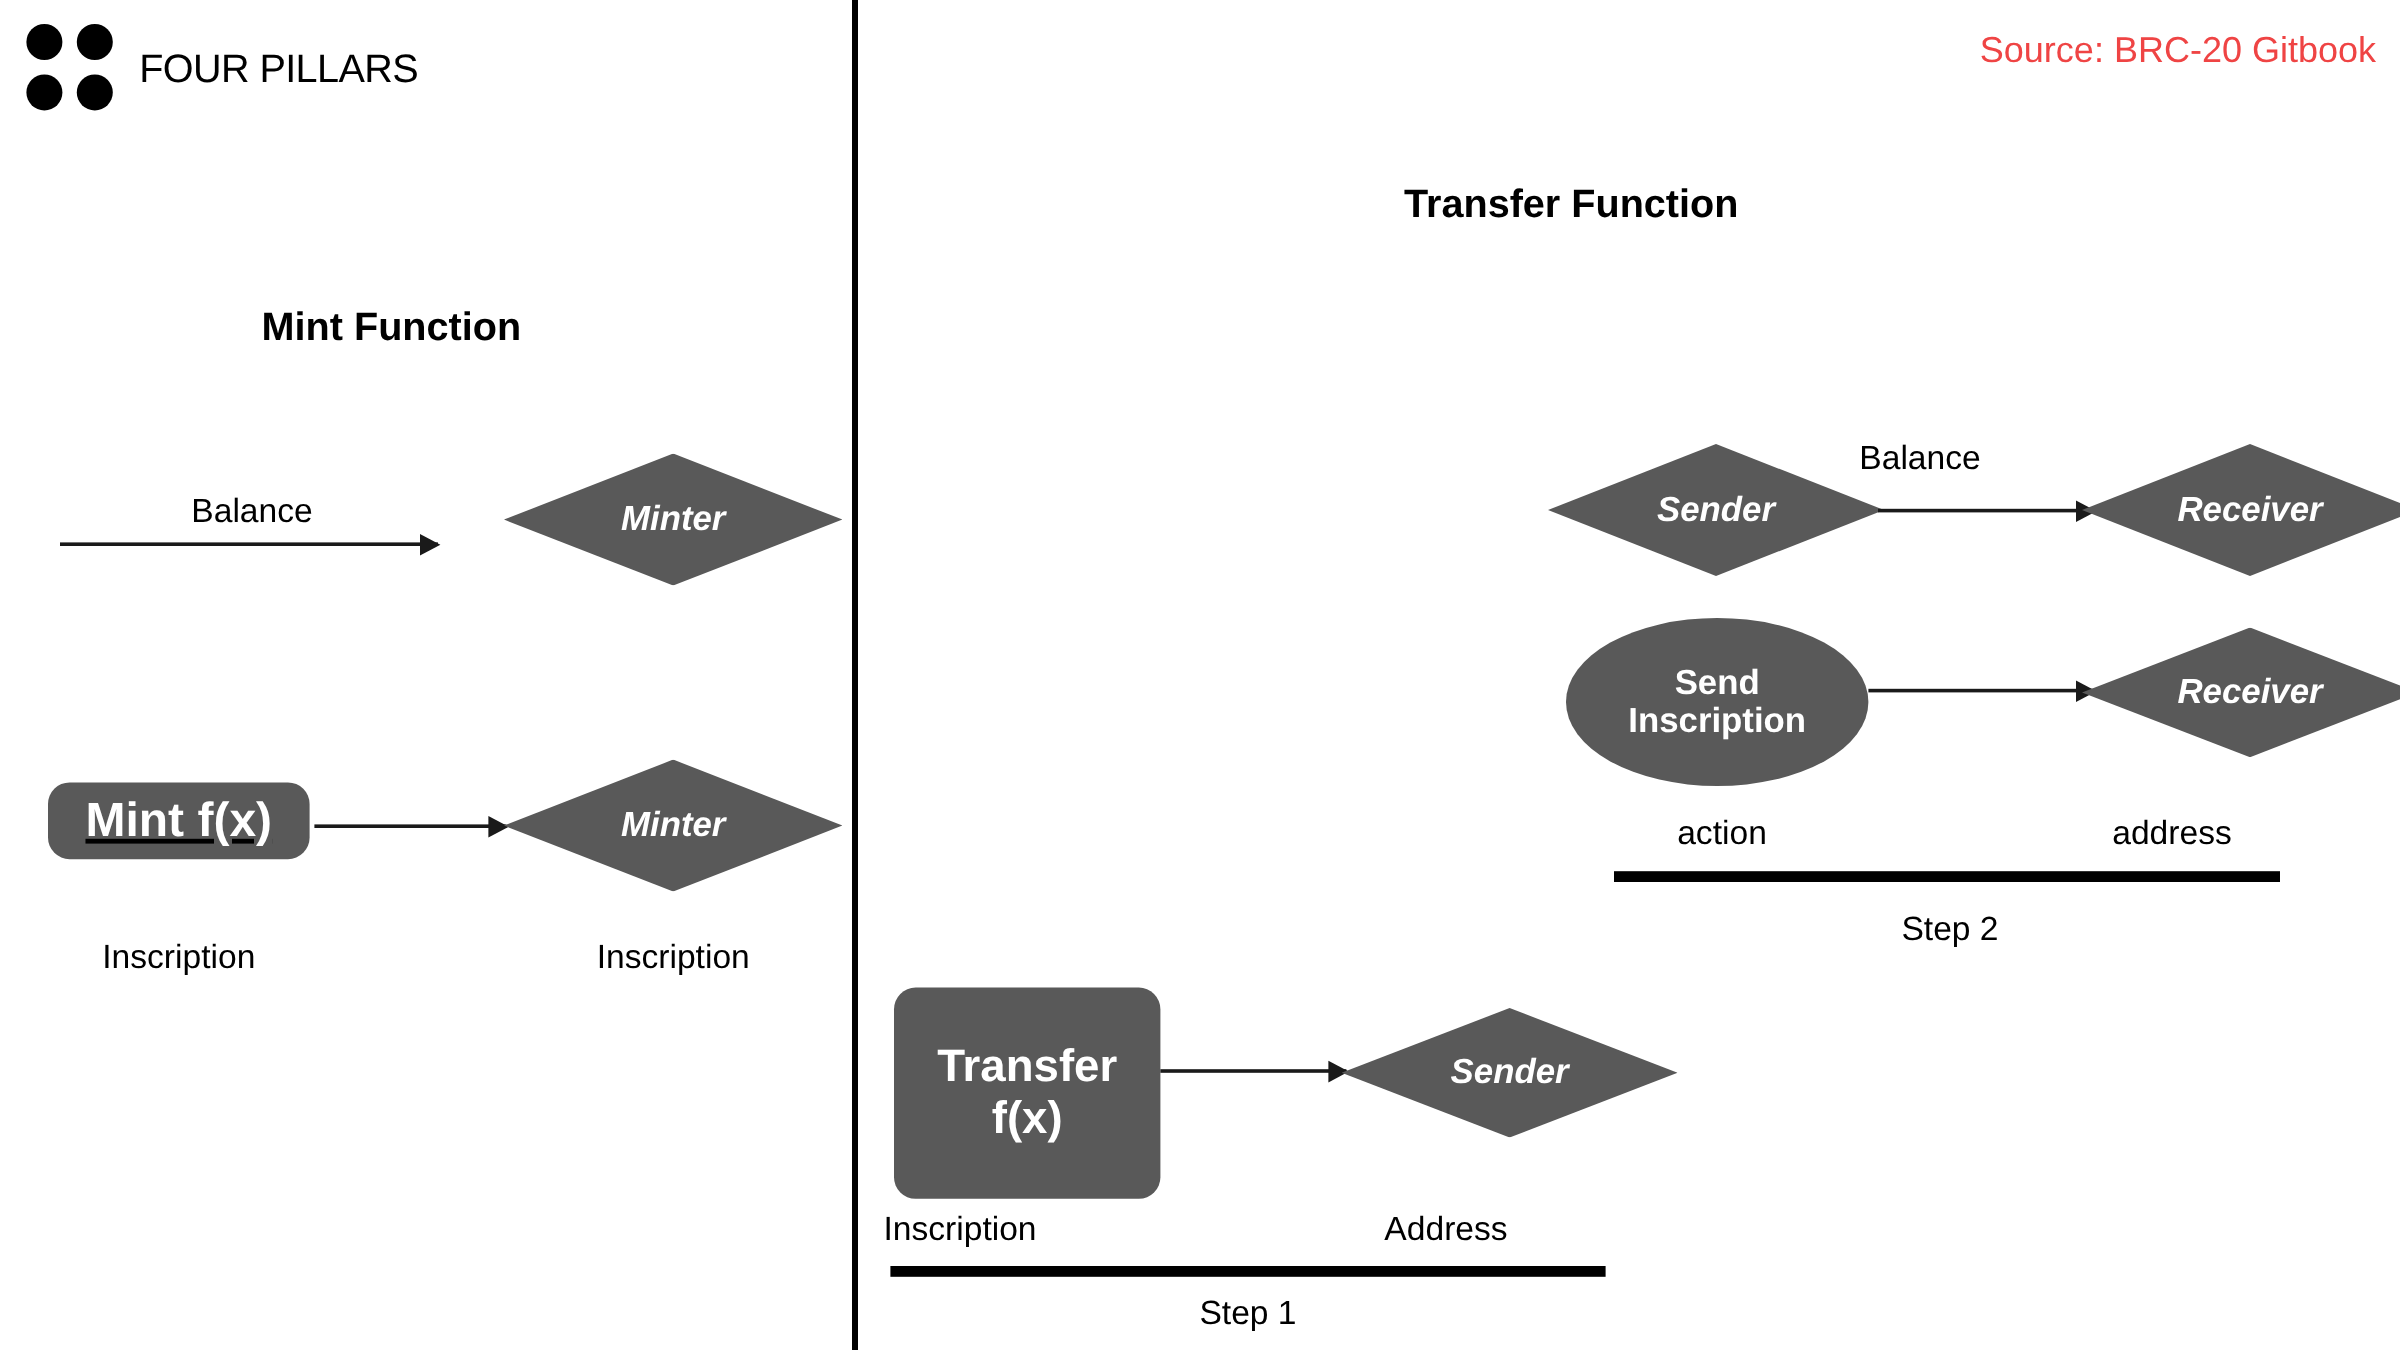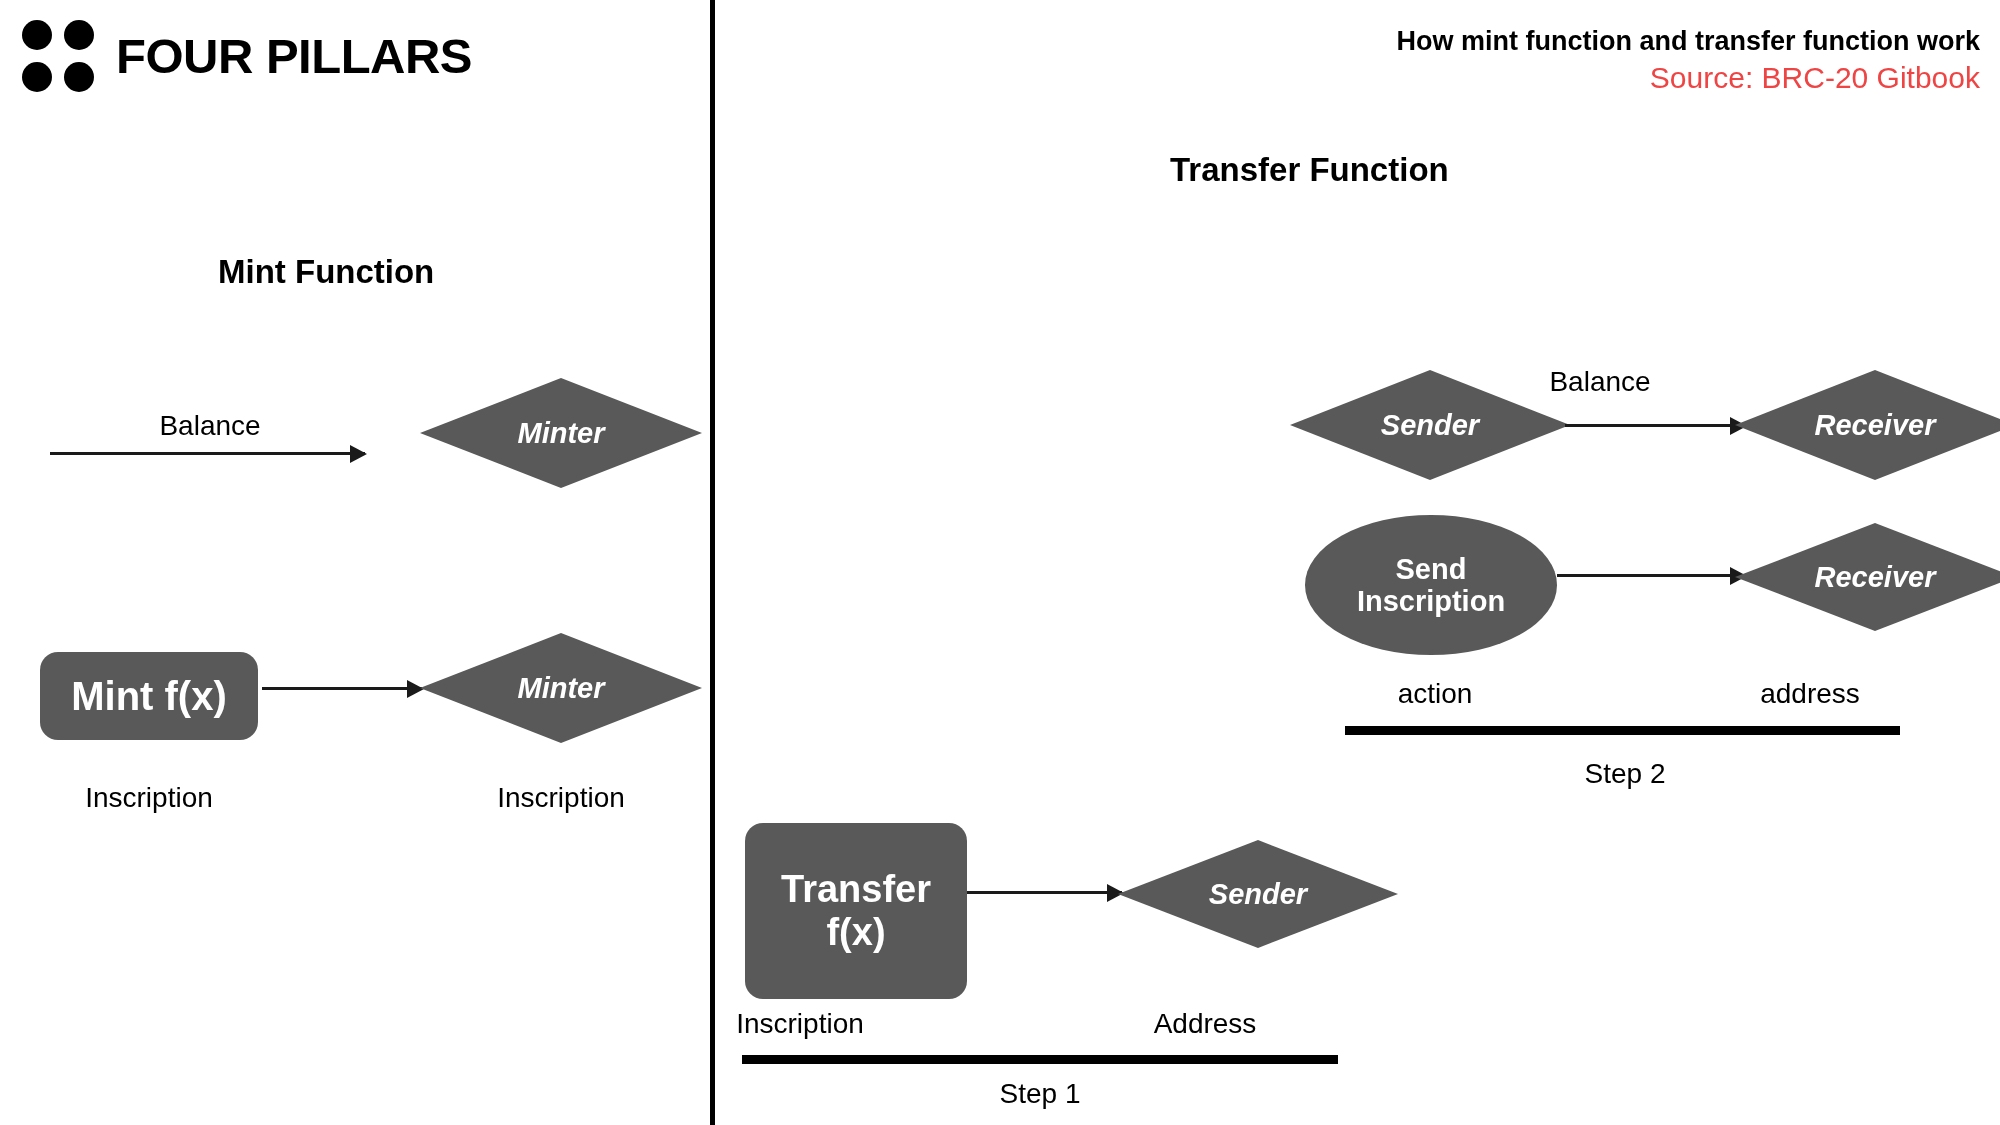--- a/index.html
+++ b/index.html
@@ -34,22 +34,22 @@
     grid-template-rows: 30px 30px;
     gap: 12px;
   }
   .logo-dot {
     width: 30px;
     height: 30px;
     border-radius: 50%;
     background: #000000;
   }
   #logo-wordmark {
-    font-size: 49px;
-    font-weight: bold;
+    font-size: 33px;
+    font-weight: normal;
     letter-spacing: -0.5px;
     color: #000000;
     white-space: nowrap;
     line-height: 1;
   }
 
   
   #divider {
     position: absolute;
     left: 710px;
@@ -177,36 +177,35 @@
       <span class="logo-dot"></span>
       <span class="logo-dot"></span>
       <span class="logo-dot"></span>
     </div>
     <div id="logo-wordmark">FOUR PILLARS</div>
   </div>
 
   <div id="divider"></div>
 
   <div id="header-right">
-    <div id="header-title">How mint function and transfer function work</div>
     <div id="header-source">Source: BRC-20 Gitbook</div>
   </div>
 
   <div class="section-heading" id="mint-heading">Mint Function</div>
 
   <div class="caption" style="left:110px; top:410px; width:200px;">Balance</div>
 
   <div class="arrow" style="left:50px; top:452px; width:315px;"></div>
 
   <div class="diamond" style="left:420px; top:378px; width:282px; height:110px;">
     <div class="dia-fill"></div>
     <div class="shape-label" style="font-size:29px;">Minter</div>
   </div>
 
-  <div class="roundbox" style="left:40px; top:652px; width:218px; height:88px;">
+  <div class="roundbox" style="left:40px; top:652px; width:218px; height:64px;text-decoration:underline;">
     <span class="shape-label" style="font-size:40px;">Mint f(x)</span>
   </div>
 
   <div class="arrow" style="left:262px; top:687px; width:160px;"></div>
 
   <div class="diamond" style="left:420px; top:633px; width:282px; height:110px;">
     <div class="dia-fill"></div>
     <div class="shape-label" style="font-size:29px;">Minter</div>
   </div>
 

